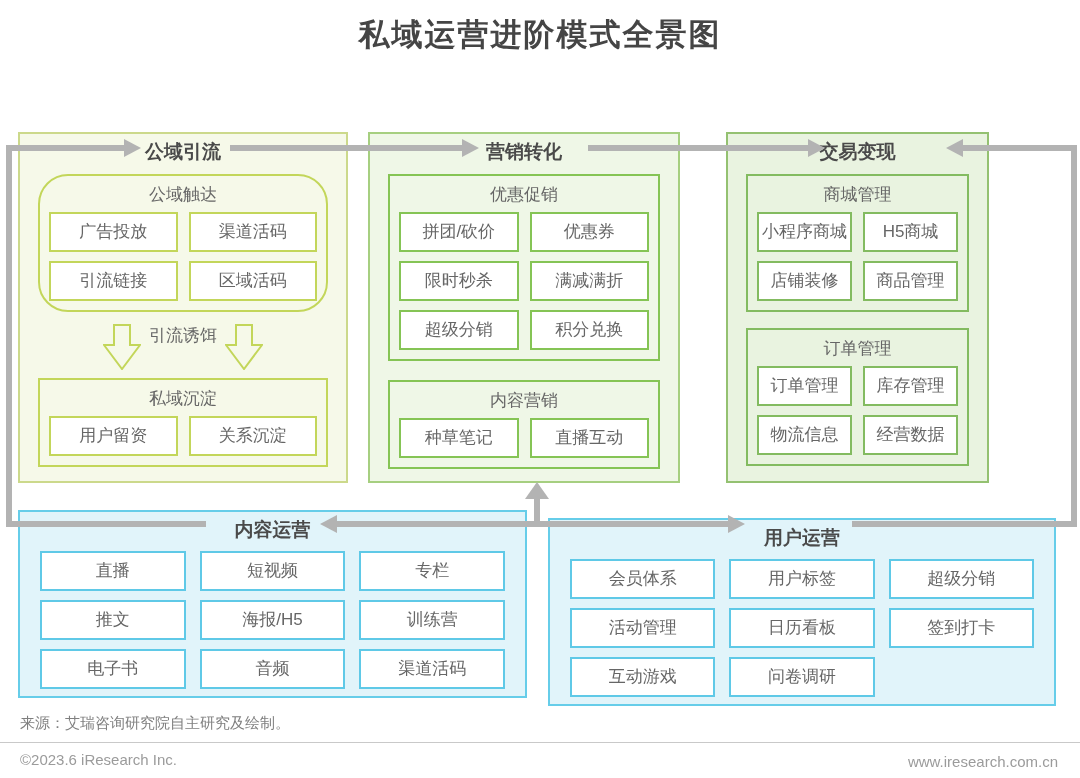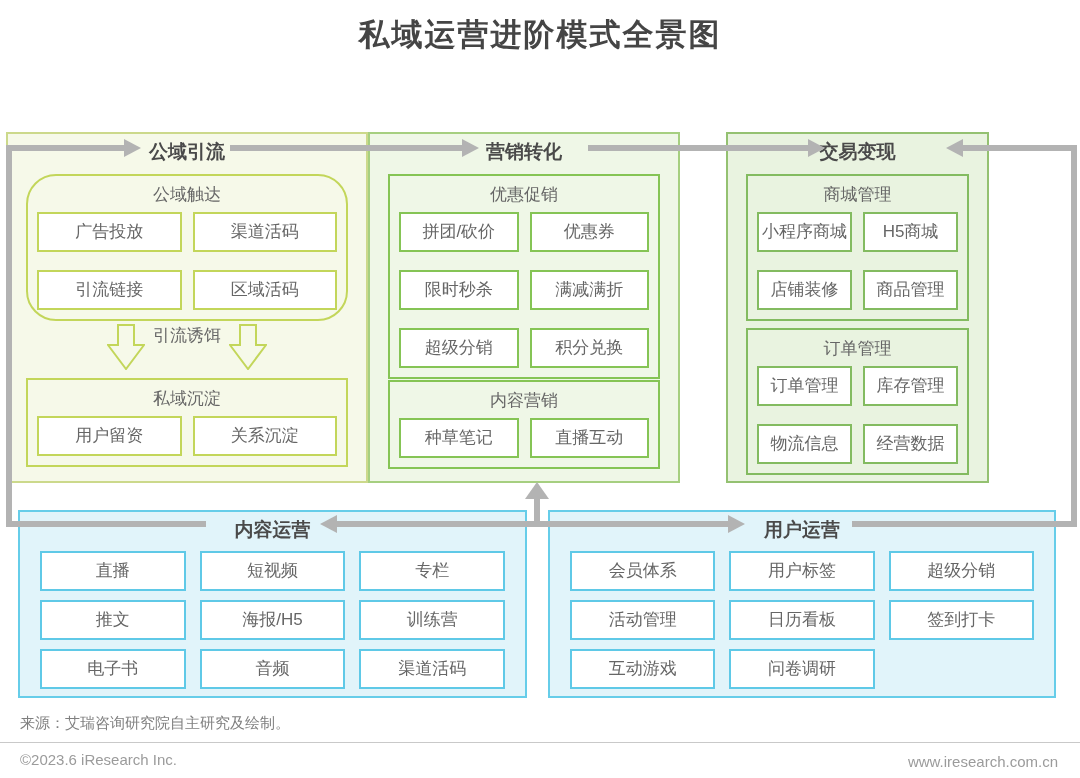--- a/index.html
+++ b/index.html
@@ -3,37 +3,37 @@
 <meta charset="utf-8">
 <style>
   html,body{margin:0;padding:0;background:#fff;}
   .canvas{position:relative;width:1080px;height:778px;background:#fff;overflow:hidden;
           font-family:"Liberation Sans","DejaVu Sans",sans-serif;}
   .page-title{position:absolute;top:14px;left:0;width:1080px;text-align:center;
               font-size:31px;font-weight:bold;color:#454545;letter-spacing:2px;}
 
   
   .tpanel{position:absolute;top:132px;height:351px;border:2px solid;box-sizing:border-box;z-index:1;}
-  #p1{left:6px;width:362px;background:#f6f9e9;border-color:#ccd98b;}
+  #p1{left:18px;width:330px;background:#f6f9e9;border-color:#ccd98b;}
   #p2{left:368px;width:312px;background:#eff7e7;border-color:#a6cf80;}
   #p3{left:726px;width:263px;background:#e9f3e0;border-color:#94c171;}
   .bpanel{position:absolute;top:510px;height:188px;background:#e1f4fa;border:2px solid #66cde9;
           box-sizing:border-box;z-index:1;}
   #bp1{left:18px;width:509px;}
-  #bp2{left:548px;width:508px;}
+  #bp2{left:548px;width:508px;margin-top:8px;}
   .panel-title{position:absolute;top:5px;left:0;width:100%;text-align:center;
                font-size:19px;font-weight:bold;color:#4a4a4a;z-index:3;}
 
   
   .group{position:absolute;left:18px;right:18px;border:2px solid;box-sizing:border-box;}
   .g1-border{border-color:#c3d65a;}
   .g2-border{border-color:#85c455;}
   .g3-border{border-color:#83bb60;}
   .group-title{height:34px;line-height:38px;text-align:center;font-size:17px;color:#666;}
-  .grid2{display:grid;grid-template-columns:1fr 1fr;gap:18px 11px;padding:2px 9px 9px;}
+  .grid2{display:grid;grid-template-columns:1fr 1fr;gap:9px 11px;padding:2px 9px 9px;}
   .grid3{display:grid;grid-template-columns:repeat(3,1fr);gap:9px 14px;padding:2px 20px 12px;}
   .node{height:40px;line-height:36px;text-align:center;background:#fff;border:2px solid;
         box-sizing:border-box;font-size:17px;color:#666;white-space:nowrap;overflow:hidden;}
   .n1{border-color:#c3d65a;}
   .n2{border-color:#85c455;}
   .n3{border-color:#83bb60;}
   .nb{border-color:#5fc9e7;}
 
   
   .bait{position:absolute;top:190px;left:0;width:100%;height:52px;display:flex;

